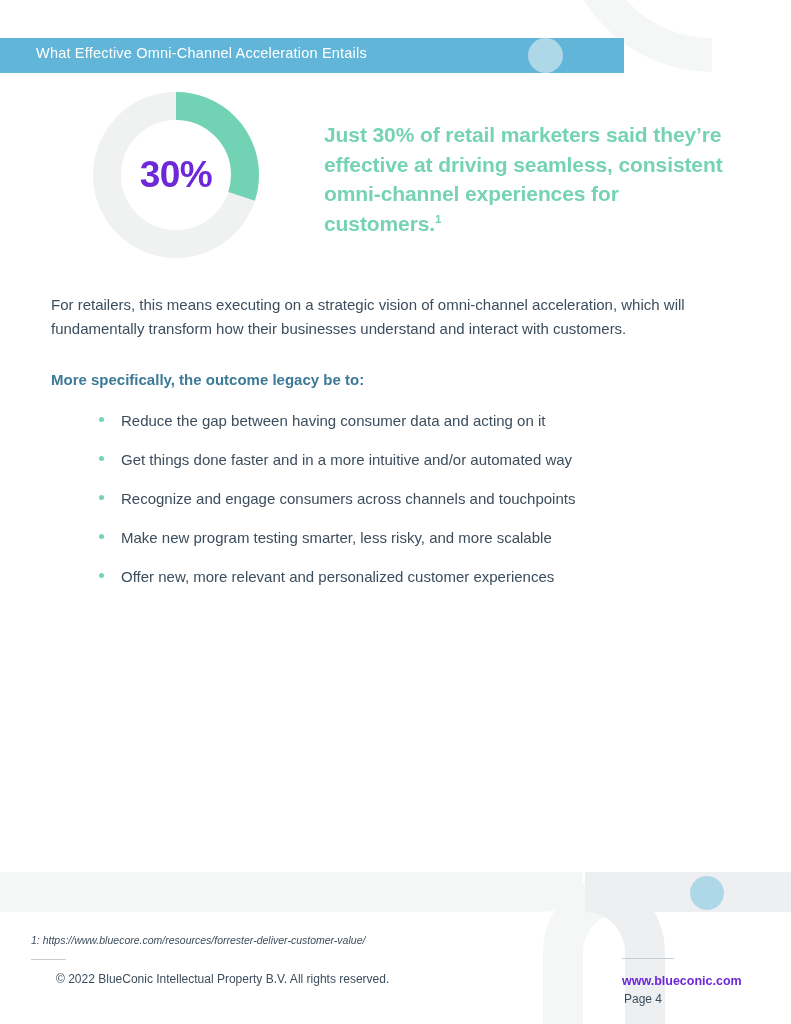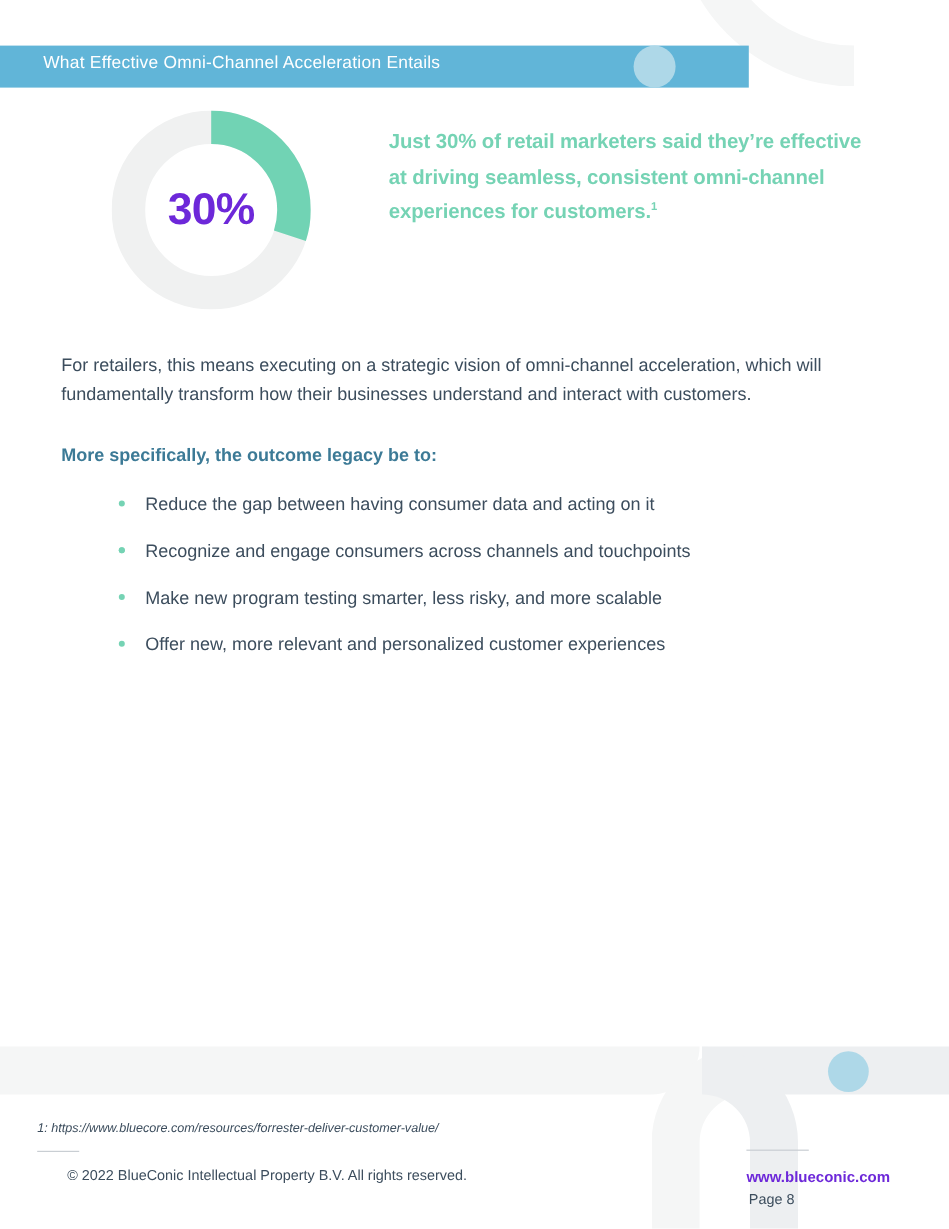--- a/index.html
+++ b/index.html
@@ -84,23 +84,23 @@
     font-size: 37px;
     font-weight: bold;
     letter-spacing: -0.5px;
     color: #6d28d9;
   }
 
   
   .headline {
     position: absolute;
     left: 324px;
-    top: 103px;
+    top: 120px;
     width: 412px;
-    font-size: 17px;
+    font-size: 21px;
     font-weight: bold;
     line-height: 29.5px;
     letter-spacing: -0.1px;
     color: #75d3b4;
   }
   .headline sup {
     font-size: .55em;
     font-weight: bold;
     vertical-align: super;
     line-height: 0;
@@ -295,20 +295,21 @@
 
     <p class="subhead">More specifically, the outcome legacy be to:</p>
 
     <ul class="bullets">
       <li>
         <span class="bullet-dot"></span>
         <span>Reduce the gap between having consumer data and acting on it</span>
       </li>
       <li>
         <span class="bullet-dot"></span>
+        <span>Get things done faster and in a more intuitive and/or automated way</span>
       </li>
       <li>
         <span class="bullet-dot"></span>
         <span>Recognize and engage consumers across channels and touchpoints</span>
       </li>
       <li>
         <span class="bullet-dot"></span>
         <span>Make new program testing smarter, less risky, and more scalable</span>
       </li>
       <li>
@@ -324,15 +325,15 @@
   <div class="footer-band-right"></div>
   <div class="footer-hook-right"></div>
   <div class="footer-dot"></div>
 
   <div class="footnote">1: https://www.bluecore.com/resources/forrester-deliver-customer-value/</div>
   <div class="rule-left"></div>
   <div class="copyright">© 2022 BlueConic Intellectual Property B.V. All rights reserved.</div>
 
   <div class="rule-right"></div>
   <div class="site-url">www.blueconic.com</div>
-  <div class="page-number">Page 8</div>
+  <div class="page-number">Page 4</div>
 
 </div>
 
 </body></html>

